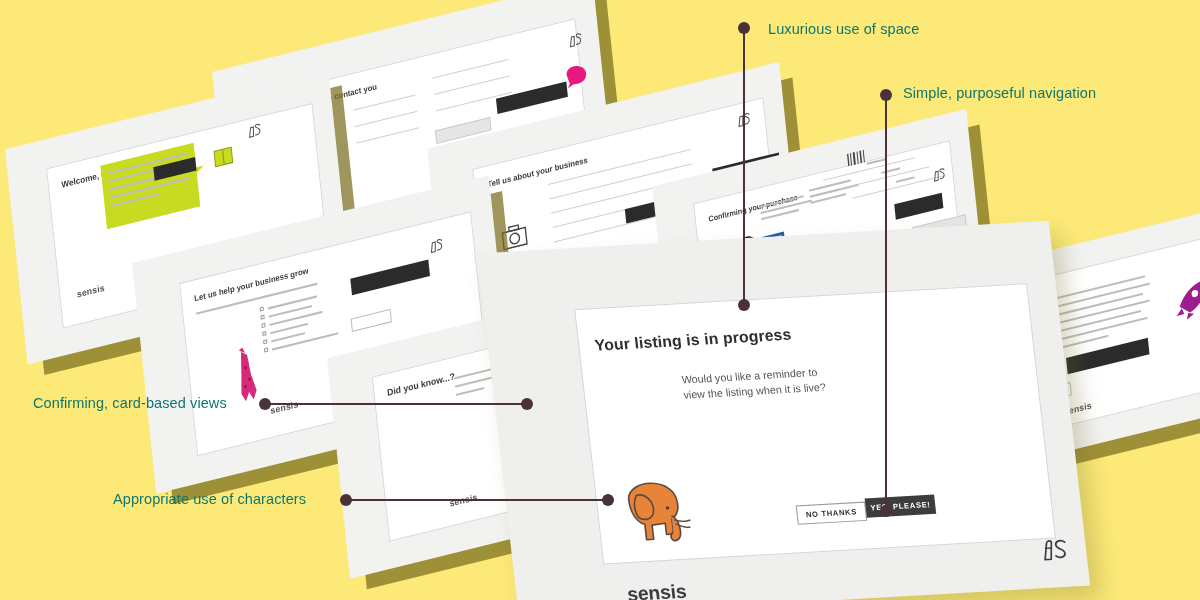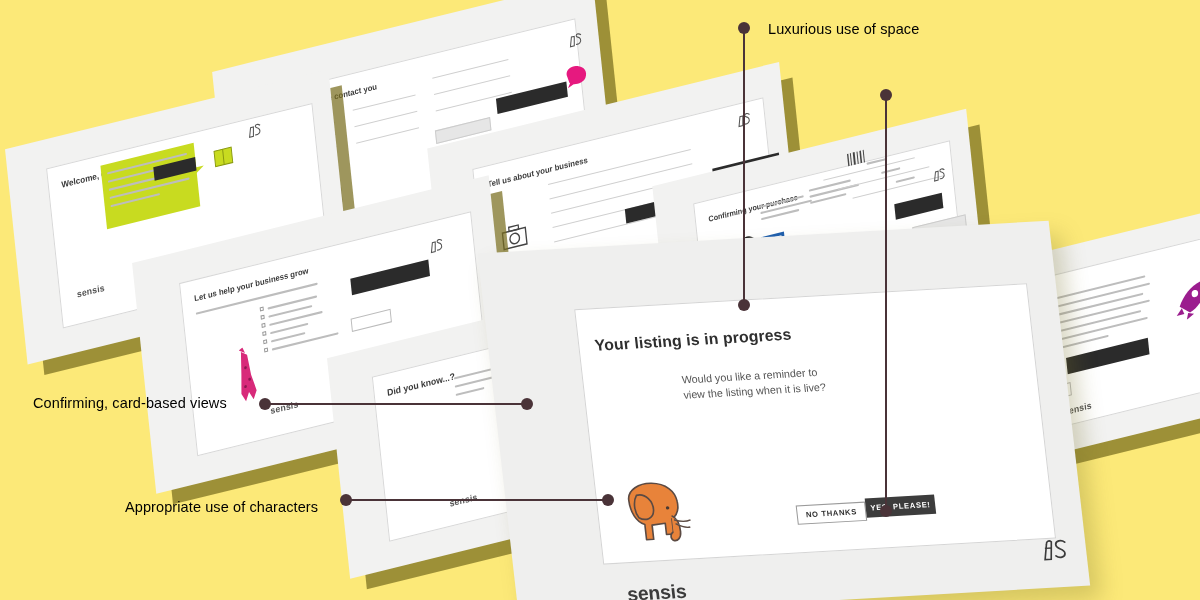--- a/index.html
+++ b/index.html
@@ -48,21 +48,21 @@
   .btn-dark { position:absolute; background:#2b2b2b; }
   .btn-light { position:absolute; background:#fff; border:1px solid #bbb; }
   .btn-grey { position:absolute; background:#e6e6e6; border:1px solid #ccc; }
   .cbox { position:absolute; width:4px; height:4px; border:1px solid #999; background:#fff; }
   .field { position:absolute; border-bottom:1px solid #cfcfcf; }
 
   
   .ann-label {
     position:absolute;
     font-size:14.5px;
-    color:#000000;
+    color:#0f766e;
     white-space:nowrap;
     letter-spacing:.1px;
   }
   .ann-dot {
     position:absolute;
     width:12px; height:12px;
     border-radius:50%;
     background:#4A3338;
   }
   .ann-line { position:absolute; background:#4A3338; }
@@ -312,27 +312,28 @@
       <path d="M4 11 L11 11" stroke="#3b3b3b" stroke-width="1.4"></path>
       <path d="M24 6 C21 3 15 4 15 8 C15 13 23 12 23 17 C23 21 17 22 14 19" fill="none" stroke="#3b3b3b" stroke-width="1.7" stroke-linecap="round"></path>
     </svg>
   </div>
 
   <div class="ann-label" style="left:768px; top:21px;">Luxurious use of space</div>
   <div class="ann-dot" style="left:738px; top:22px;"></div>
   <div class="ann-line v" style="left:743.2px; top:32px; height:273px;"></div>
   <div class="ann-dot" style="left:738px; top:299px;"></div>
 
+  <div class="ann-label" style="left:903px; top:85px;">Simple, purposeful navigation</div>
   <div class="ann-dot" style="left:880px; top:89px;"></div>
   <div class="ann-line v" style="left:885.2px; top:99px; height:412px;"></div>
   <div class="ann-dot" style="left:880px; top:505px;"></div>
 
   <div class="ann-label" style="left:33px; top:395px;">Confirming, card-based views</div>
   <div class="ann-dot" style="left:259px; top:398px;"></div>
   <div class="ann-line h" style="left:269px; top:403.2px; width:256px;"></div>
   <div class="ann-dot" style="left:521px; top:398px;"></div>
 
-  <div class="ann-label" style="left:125px; top:491px;margin-top:8px;">Appropriate use of characters</div>
+  <div class="ann-label" style="left:113px; top:491px;">Appropriate use of characters</div>
   <div class="ann-dot" style="left:340px; top:494px;"></div>
   <div class="ann-line h" style="left:350px; top:499.2px; width:258px;"></div>
   <div class="ann-dot" style="left:602px; top:494px;"></div>
 
 </div>
 
 </body></html>

